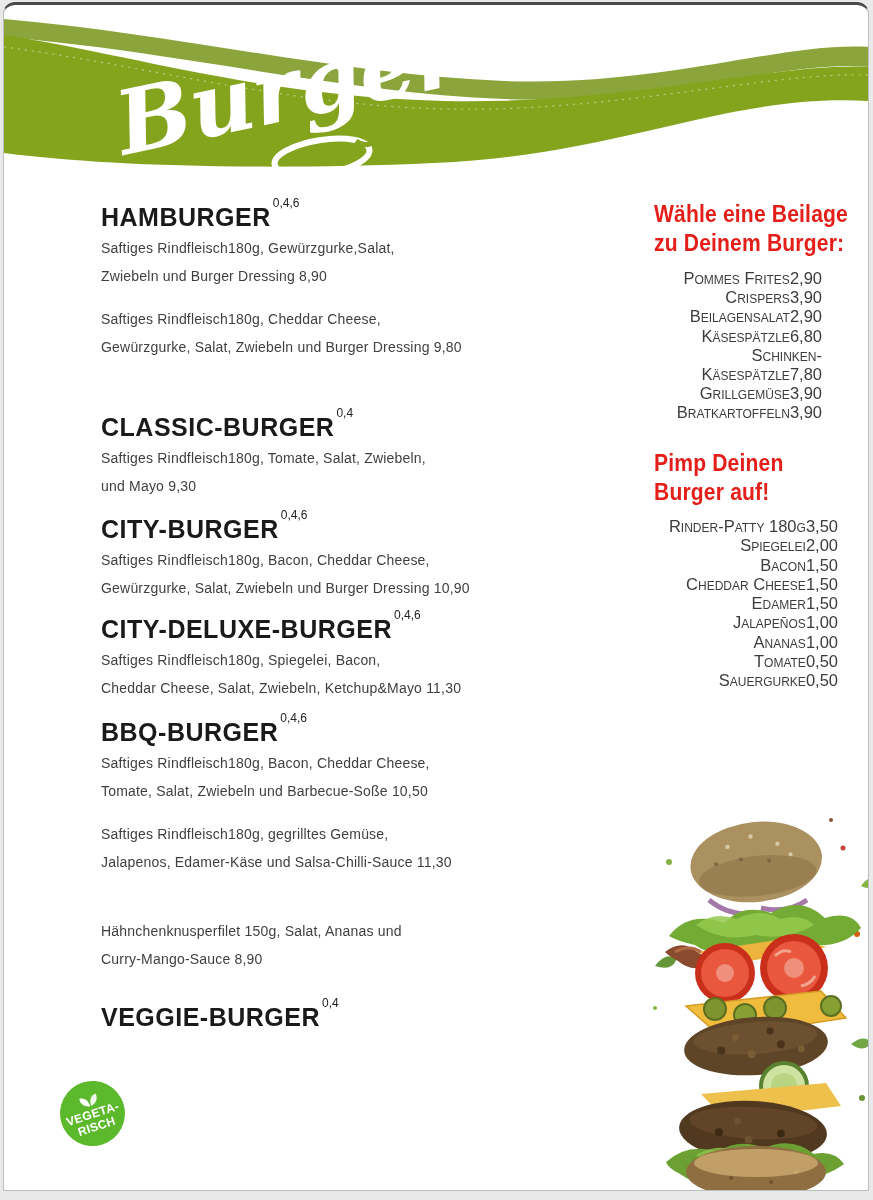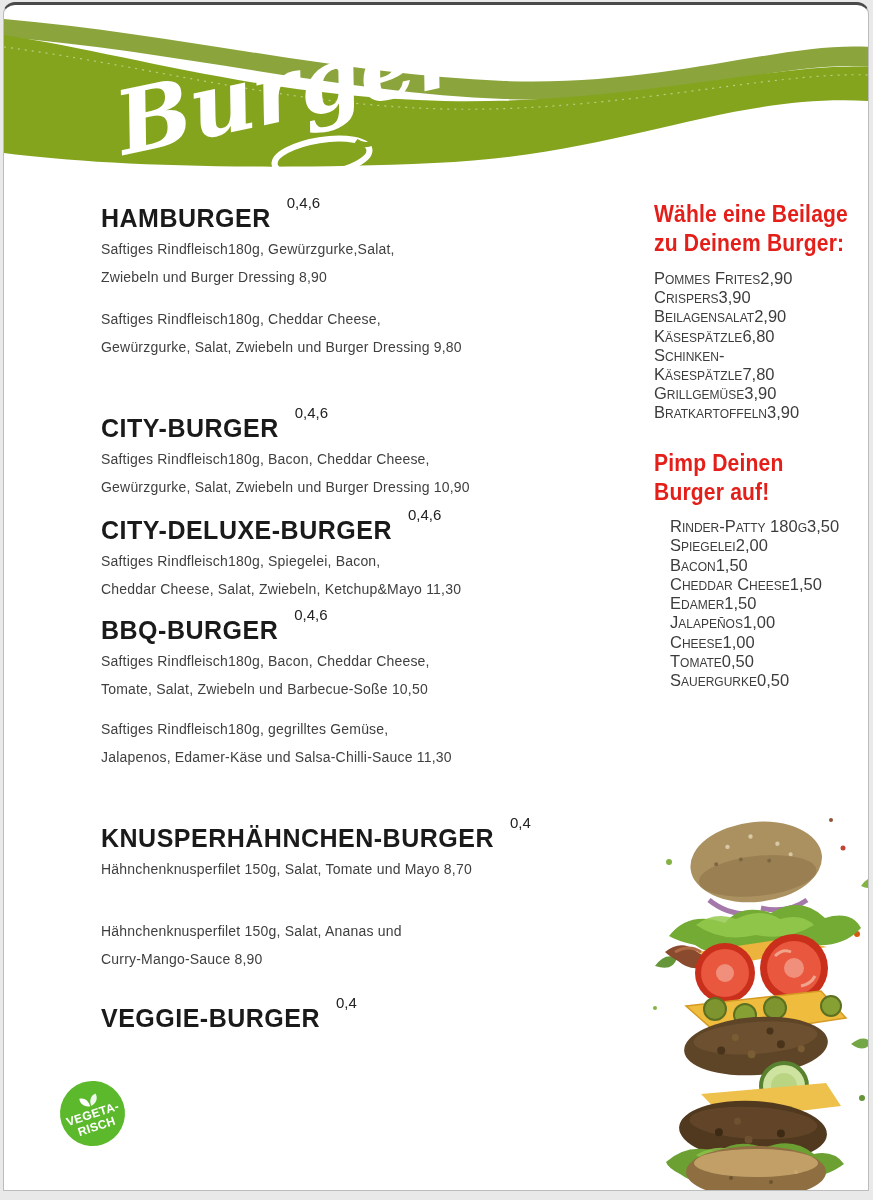--- a/index.html
+++ b/index.html
@@ -39,43 +39,43 @@
   .item:nth-of-type(6){top:708px}
   .item:nth-of-type(7){top:813px}
   .item:nth-of-type(8){top:910px}
   .item:nth-of-type(9){top:993px}
   .item:nth-of-type(10){top:1093px}
   .item h3{
     font-size:25px;font-weight:bold;color:var(--ink);
     letter-spacing:.5px;line-height:30px;white-space:nowrap;
   }
   .item h3 sup{
-    font-size:15px;font-weight:normal;color:#222;
-    position:relative;top:-10px;margin-left:16px;letter-spacing:0;
+    font-size:12px;font-weight:normal;color:#222;
+    position:relative;top:-10px;margin-left:2px;letter-spacing:0;
   }
   .item p{
     margin-top:2px;font-size:14px;color:var(--body-ink);
     line-height:28px;white-space:nowrap;letter-spacing:.2px;
   }
   
   .red-heading{
     position:absolute;left:650px;color:var(--accent-red);
     font-weight:800;font-size:24.5px;line-height:28.5px;
     transform:scaleX(.86);transform-origin:left top;
     letter-spacing:.2px;white-space:nowrap;
   }
   #sides-heading{top:195px;}
   #addons-heading{top:444px;}
   .rows{
     position:absolute;left:650px;width:168px;
     font-variant:small-caps;color:#3c3c3c;font-size:16.5px;
   }
   #sides-rows{top:264px;line-height:19.2px;}
   #addons-rows{top:512px;line-height:19.3px;margin-left:16px;}
-  .row{display:flex;justify-content:flex-start;white-space:nowrap;}
+  .row{display:flex;justify-content:flex-end;white-space:nowrap;}
   .row .price{text-align:right;}
   
   .badge{
     position:absolute;left:56px;top:1076px;width:65px;height:65px;
     border-radius:50%;background:var(--badge-green);
     transform:rotate(-18deg);z-index:3;
     display:flex;flex-direction:column;align-items:center;justify-content:center;
     color:#fff;font-weight:bold;font-size:12px;line-height:12.5px;
     letter-spacing:.3px;text-align:center;
   }
@@ -101,37 +101,37 @@
 
   <div class="menu-col" id="items">
       <article class="item">
         <h3><span>HAMBURGER</span><sup>0,4,6</sup></h3>
         <p>Saftiges Rindfleisch180g, Gewürzgurke,Salat,<br>Zwiebeln und Burger Dressing 8,90</p>
       </article>
       <article class="item">
         <p>Saftiges Rindfleisch180g, Cheddar Cheese,<br>Gewürzgurke, Salat, Zwiebeln und Burger Dressing 9,80</p>
       </article>
       <article class="item">
+        <h3><span>CLASSIC-BURGER</span><sup>0,4</sup></h3>
+        <p>Saftiges Rindfleisch180g, Tomate, Salat, Zwiebeln,<br>und Mayo 9,30</p>
+      </article>
+      <article class="item">
         <h3><span>CITY-BURGER</span><sup>0,4,6</sup></h3>
         <p>Saftiges Rindfleisch180g, Bacon, Cheddar Cheese,<br>Gewürzgurke, Salat, Zwiebeln und Burger Dressing 10,90</p>
       </article>
       <article class="item">
         <h3><span>CITY-DELUXE-BURGER</span><sup>0,4,6</sup></h3>
         <p>Saftiges Rindfleisch180g, Spiegelei, Bacon,<br>Cheddar Cheese, Salat, Zwiebeln, Ketchup&amp;Mayo 11,30</p>
       </article>
       <article class="item">
         <h3><span>BBQ-BURGER</span><sup>0,4,6</sup></h3>
         <p>Saftiges Rindfleisch180g, Bacon, Cheddar Cheese,<br>Tomate, Salat, Zwiebeln und Barbecue-Soße 10,50</p>
       </article>
       <article class="item">
         <p>Saftiges Rindfleisch180g, gegrilltes Gemüse,<br>Jalapenos, Edamer-Käse und Salsa-Chilli-Sauce 11,30</p>
-      </article>
-      <article class="item">
-        <h3><span>KNUSPERHÄHNCHEN-BURGER</span><sup>0,4</sup></h3>
-        <p>Hähnchenknusperfilet 150g, Salat, Tomate und Mayo 8,70</p>
       </article>
       <article class="item">
         <p>Hähnchenknusperfilet 150g, Salat, Ananas und<br>Curry-Mango-Sauce 8,90</p>
       </article>
       <article class="item">
         <h3><span>VEGGIE-BURGER</span><sup>0,4</sup></h3>
       </article>
     </div>
 
   <div class="red-heading" id="sides-heading">
@@ -196,21 +196,21 @@
       </div>
       <div class="row">
         <span class="label">Edamer</span>
         <span class="price">1,50</span>
       </div>
       <div class="row">
         <span class="label">Jalapeños</span>
         <span class="price">1,00</span>
       </div>
       <div class="row">
-        <span class="label">Cheese</span>
+        <span class="label">Ananas</span>
         <span class="price">1,00</span>
       </div>
       <div class="row">
         <span class="label">Tomate</span>
         <span class="price">0,50</span>
       </div>
       <div class="row">
         <span class="label">Sauergurke</span>
         <span class="price">0,50</span>
       </div>

